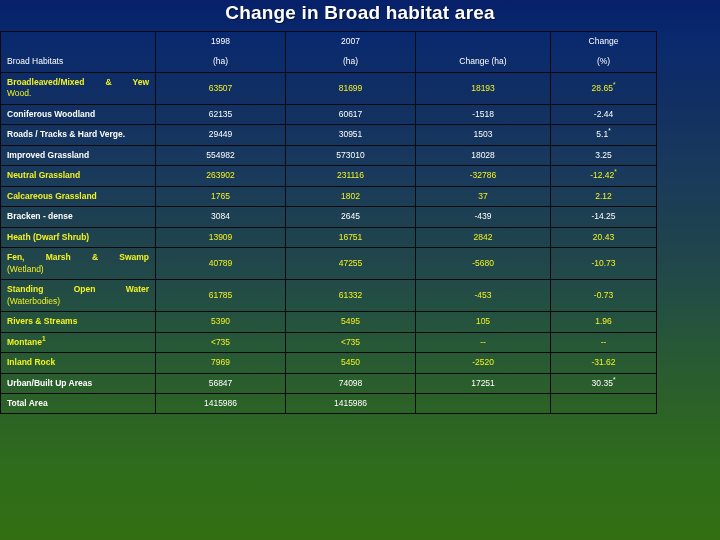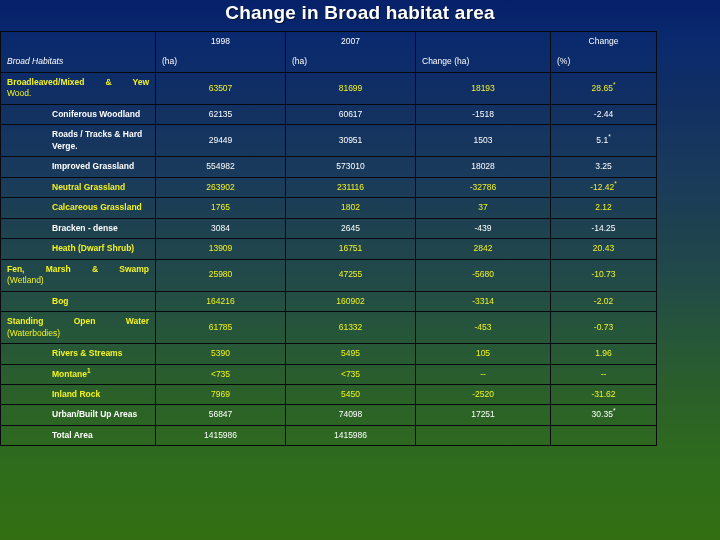--- a/index.html
+++ b/index.html
@@ -81,31 +81,31 @@
   
   tr.hdr td { height: 40px; }
   .hdr .cellpad {
     display: flex;
     flex-direction: column;
     justify-content: flex-end;
     height: 40px;
     padding-bottom: 5px;
   }
   .hdr .top-lbl { text-align: center; margin-bottom: 8px; margin-top: 32px; }
-  .hdr .bot-lbl { }
-  .hdr-habitats .cellpad { align-items: flex-start; font-style: italic; }
+  .hdr .bot-lbl { text-align: center; }
+  .hdr-habitats .cellpad { align-items: flex-start; }
   .hdr-habitats .bot-lbl { text-align: left; }
 
   
   .lbl {
     text-align: justify;
     text-align-last: justify;
     font-weight: bold;
   }
-  .lbl.single { text-align: left; text-align-last: left; margin-left: 45px; }
+  .lbl.single { text-align: left; text-align-last: left; }
   .num { text-align: center; }
 
   .yellow { color: #f3f31f; }
   .white  { color: #ffffff; }
 
   sup.mark {
     font-size: 6.5px;
     vertical-align: super;
     line-height: 0;
   }
@@ -313,49 +313,30 @@
             </td>
           </tr>
           <tr>
             <td>
               <div class="cellpad yellow">
                 <div class="lbl">Fen,     Marsh     &amp;     Swamp</div>
                 <div class="l2">(Wetland)</div>
               </div>
             </td>
             <td>
-              <div class="cellpad num yellow"><span>25980</span></div>
+              <div class="cellpad num yellow"><span>40789</span></div>
             </td>
             <td>
               <div class="cellpad num yellow"><span>47255</span></div>
             </td>
             <td>
               <div class="cellpad num yellow"><span>-5680</span></div>
             </td>
             <td>
               <div class="cellpad num yellow"><span>-10.73</span></div>
-            </td>
-          </tr>
-          <tr>
-            <td>
-              <div class="cellpad yellow">
-                <div class="lbl single">Bog</div>
-              </div>
-            </td>
-            <td>
-              <div class="cellpad num yellow"><span>164216</span></div>
-            </td>
-            <td>
-              <div class="cellpad num yellow"><span>160902</span></div>
-            </td>
-            <td>
-              <div class="cellpad num yellow"><span>-3314</span></div>
-            </td>
-            <td>
-              <div class="cellpad num yellow"><span>-2.02</span></div>
             </td>
           </tr>
           <tr>
             <td>
               <div class="cellpad yellow">
                 <div class="lbl">Standing      Open      Water</div>
                 <div class="l2">(Waterbodies)</div>
               </div>
             </td>
             <td>

